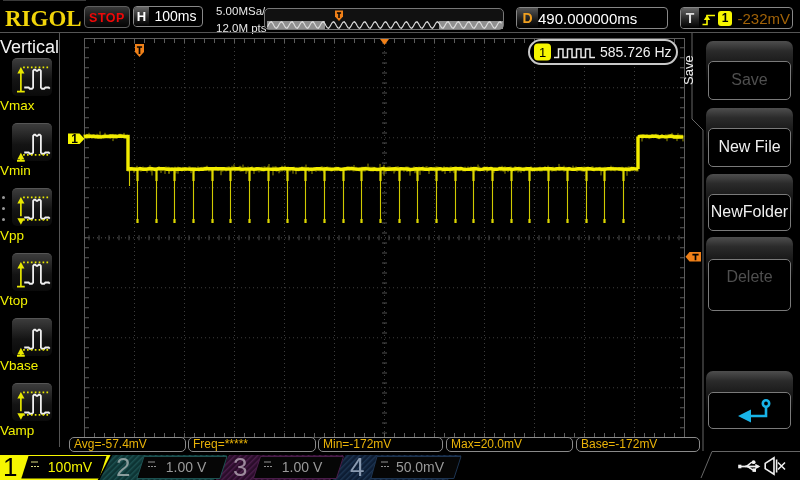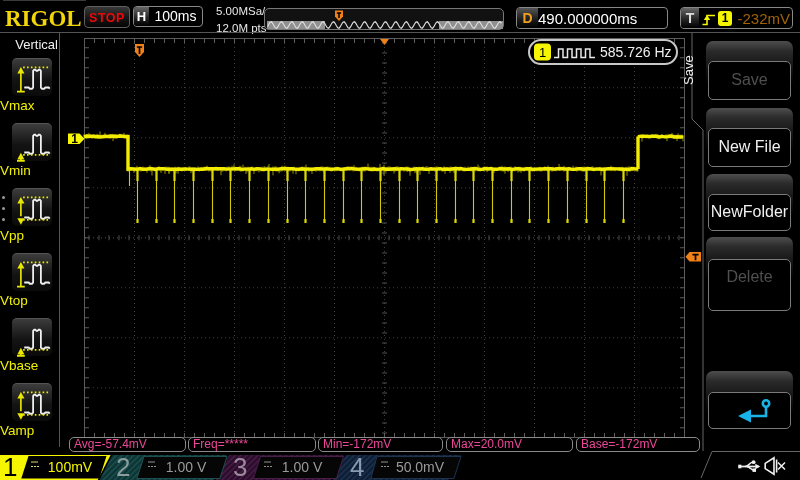--- a/index.html
+++ b/index.html
@@ -12,30 +12,30 @@
 #rate { position:absolute; left:208px; top:3px; color:#e8e8e8; font-size:11.5px; line-height:17px;margin-left:8px; }
 #membar { position:absolute; left:264px; top:8px; width:240px; height:22px; border:1px solid #777; border-radius:5px; background:#111; }
 #dbox { position:absolute; left:516px; top:7px; width:152px; height:22px; border:1px solid #888; border-radius:4px; background:#000; overflow:hidden; }
 #dbox .lab { position:absolute; left:0; top:0; width:21px; height:100%; background:linear-gradient(180deg,#555,#1a1a1a 60%,#000); color:#f0a020; font-weight:bold; font-size:14px; text-align:center; line-height:20px; }
 #dbox .val { position:absolute; left:21px; top:0; right:0; color:#fff; font-size:15px; text-align:left; line-height:21px; }
 #tbox { position:absolute; left:680px; top:7px; width:113px; height:22px; border:1px solid #888; border-radius:4px; background:#000; overflow:hidden; }
 #tbox .lab { position:absolute; left:0; top:0; width:18px; height:100%; background:linear-gradient(180deg,#666,#222 60%,#000); color:#ddd; font-weight:bold; font-size:14px; text-align:center; line-height:20px; }
 #tbox .ch1 { position:absolute; left:37px; top:3px; width:14px; height:15px; background:#f6f600; border-radius:3px; color:#000; font-weight:bold; font-size:12px; text-align:center; line-height:15px; }
 #tbox .val { position:absolute; left:55px; top:0; right:2px; color:#a16207; font-size:15px; text-align:right; line-height:21px; }
 #topsep { position:absolute; top:32px; left:0; width:800px; height:1px; background:#555; }
-#vertlabel { position:absolute; left:0; top:37px; width:58px; color:#f2f2f2; font-size:13px; text-align:right; }
+#vertlabel { position:absolute; left:0; top:37px; width:58px; color:#f2f2f2; font-size:18px; text-align:right; }
 .lbtn { position:absolute; left:12px; width:40px; height:38px; border-radius:5px; background:linear-gradient(180deg,#3c3c3c,#141414 55%,#0a0a0a); border-top:1px solid #555; }
 .llab { position:absolute; left:0; width:64px; text-align:left; color:#f2f200; font-size:13.5px; }
 .wf { stroke:#f0f0f0; stroke-width:1.6; fill:none; }
 .ydot { stroke:#e8e800; stroke-width:1.5; stroke-dasharray:1.5 2; }
 .yl { stroke:#e8e800; stroke-width:1.5; fill:none; }
 .yf { fill:#e8e800; }
 #leftborder { position:absolute; left:59px; top:33px; width:1px; height:414px; background:#555; }
 #dots div { position:absolute; left:2px; width:3px; height:3px; border-radius:50%; background:#999; }
-.mbox { position:absolute; top:437px; height:15px; border:1px solid #8a8a8a; border-radius:5px; background:#000; color:#ec4899; font-size:12px; line-height:13.5px; padding-left:4px; white-space:nowrap; }
+.mbox { position:absolute; top:437px; height:15px; border:1px solid #8a8a8a; border-radius:5px; background:#000; color:#eab308; font-size:12px; line-height:13.5px; padding-left:4px; white-space:nowrap; }
 #rsline { position:absolute; left:0; top:0; }
 .saverot { position:absolute; left:690px; top:60px; width:16px; height:34px; color:#eee; font-size:13px; transform:rotate(-90deg); transform-origin:center; white-space:nowrap; text-align:center; }
 .mgrp { position:absolute; left:706px; width:87px; border-radius:7px; background:linear-gradient(180deg,#4e4e4e,#2b2b2b 16%,#101010 48%,#000 72%); }
 .mbtn { position:absolute; left:708px; width:83px; border:1.5px solid #7a7a7a; border-radius:5px; background:#000; text-align:center; font-size:16px; }
 .mbtn.dis { color:#4f4f4f; }
 .mbtn.en { color:#f0f0f0; }
 svg { display:block; }
 </style></head>
 <body>
 <div id="screen">

